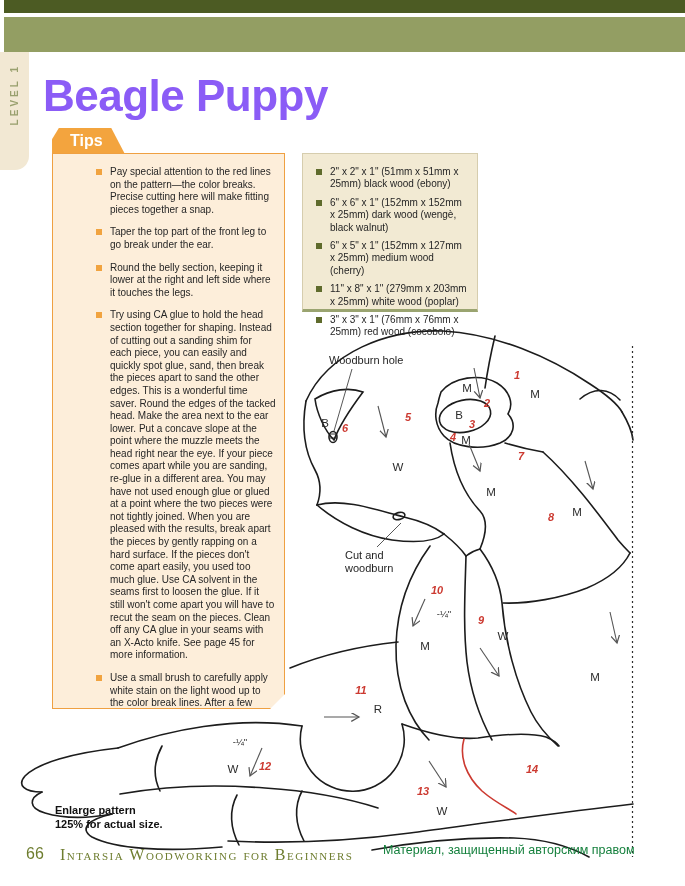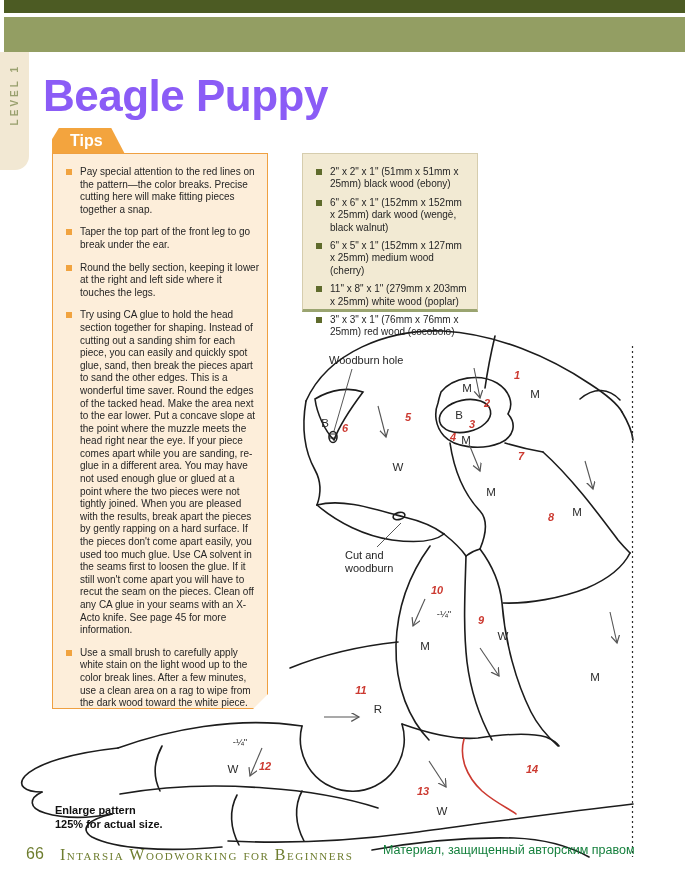--- a/index.html
+++ b/index.html
@@ -18,23 +18,23 @@
   
   .page-title{left:43px;top:71px;font-size:44px;font-weight:bold;color:#8b5cf6;
               letter-spacing:-0.5px;}
   
   .tab{height:32px;color:#fff;font-weight:bold;
        clip-path:polygon(0 35%,9% 0,78% 0,100% 100%,0 100%);}
   .tab span{display:block;padding-left:18px;line-height:25px;}
   .tab-tips{left:52px;top:128px;width:76px;background:#f3a43e;font-size:16px;}
   .tab-materials{left:302px;top:128px;width:115px;background:#75803e;font-size:15px;margin-top:44px;}
   
-  .tips-box{left:52px;top:153px;width:216px;height:556px;background:#fdeeda;
+  .tips-box{left:52px;top:153px;width:233px;height:556px;background:#fdeeda;
             border:1px solid #efa041;box-sizing:border-box;
-            clip-path:polygon(0 0,100% 0,100% calc(100% - 15px),calc(100% - 15px) 100%,0 100%);}
+            clip-path:polygon(0 0,100% 0,100% calc(100% - 15px),calc(100% - 15px) 100%,0 100%);padding-left:30px;}
   .mat-box{left:302px;top:153px;width:176px;height:159px;background:#f2ead3;
            border:1px solid #d6cdae;border-bottom:3px solid #9aa470;box-sizing:border-box;}
   ul.blist{list-style:none;margin:0;padding:12px 8px 0 13px;}
   ul.blist li{position:relative;padding-left:14px;color:#262626;font-size:10px;
               line-height:12.6px;margin-bottom:10px;}
   .mat-box ul.blist li{margin-bottom:6px;line-height:12.4px;}
   .bullet{position:absolute;left:0;top:3px;width:6px;height:6px;display:block;}
   .bullet-orange{background:#f1a33f;}
   .bullet-green{background:#5f6b2c;}
   

